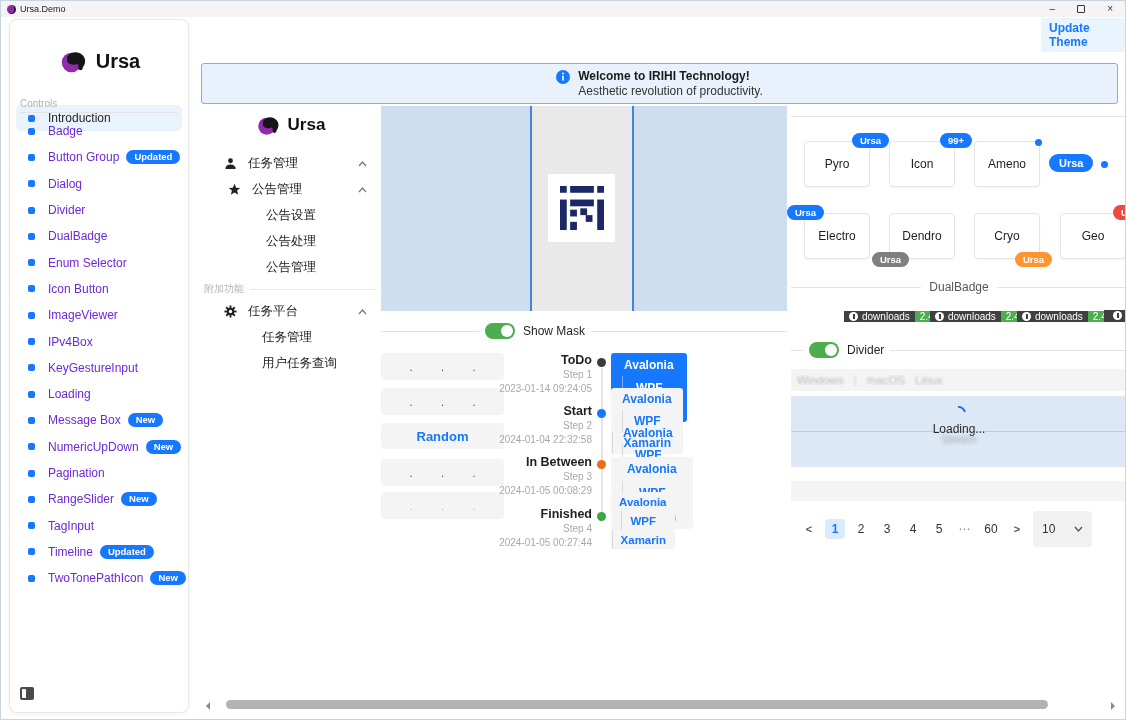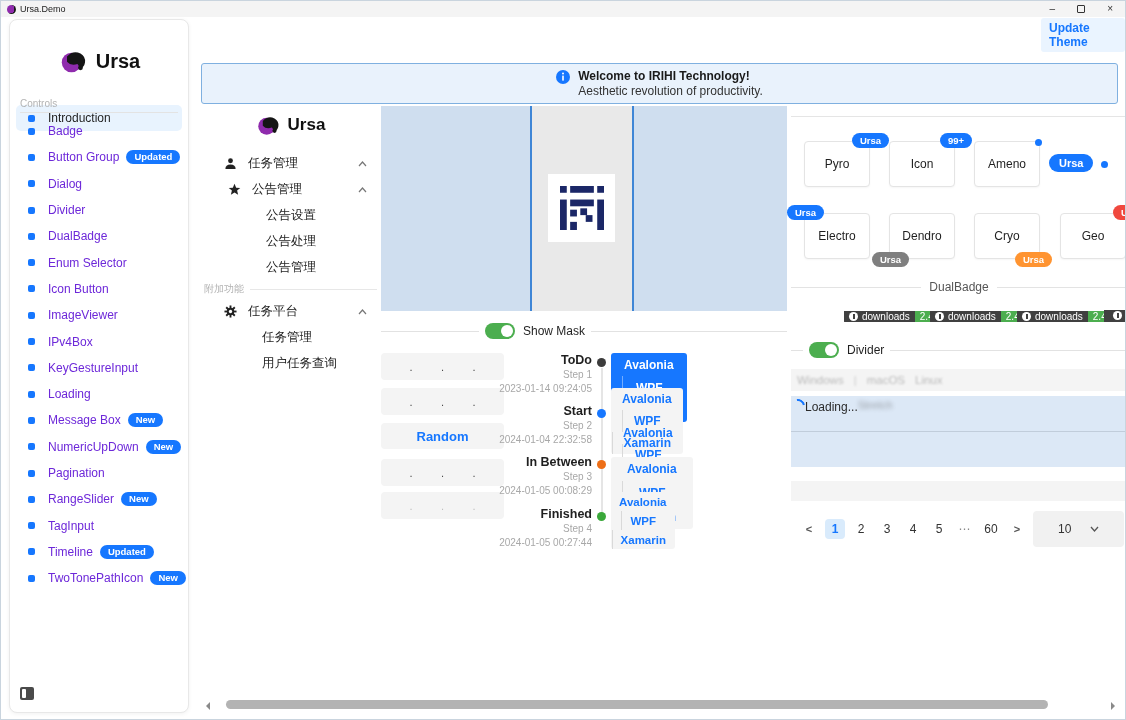--- a/index.html
+++ b/index.html
@@ -147,35 +147,35 @@
   .dualbadge.big { height:19px; }
   .dualbadge.big .db-l { font-size:11px; padding:0 9px; gap:6px; }
   .divider-row { position:absolute; left:0; right:0; top:236px; height:16px; display:flex; align-items:center; }
   .divider-row .hl-s { width:12px; } .divider-row .hl-e { flex:1; }
   .os-bar { position:absolute; left:0; right:0; top:263px; height:22px; background:#f4f4f4;
             display:flex; align-items:center; gap:10px; padding-left:6px; }
   .os-bar span { font-size:11.5px; color:#8a8a8a; filter:blur(1px); opacity:.55; }
   .os-bar .sep { color:#aaa; }
   .load-box { position:absolute; left:0; right:0; top:290px; height:71px; background:#dce8f6; }
   .load-box .mid-line { position:absolute; left:0; right:0; top:35px; height:1px; background:rgba(110,125,140,.25); }
-  .load-center { position:absolute; left:0; right:0; top:2px; display:flex; flex-direction:row;
+  .load-center { position:absolute; left:0; right:0; top:10px; display:flex; flex-direction:column;
                  align-items:center; }
   .spinner { width:14px; height:14px; border-radius:50%; border:2px solid transparent;
              border-top-color:#1677ff; transform:rotate(35deg); }
   .load-text { font-size:12px; color:#2b2b2b; margin-top:2px; }
   .load-ghost { font-size:11px; color:#444; filter:blur(2px); opacity:.45; margin-top:-3px; }
   .gray-bar2 { position:absolute; left:0; right:0; top:375px; height:20px; background:#f4f4f4; }
   .pagination { position:absolute; left:8px; top:412px; height:22px; display:flex; align-items:center; gap:6px; }
   .pg { min-width:20px; height:20px; display:flex; align-items:center; justify-content:center;
         font-size:12px; color:#333; cursor:pointer; border-radius:4px; }
   .pg.nav { color:#555; font-weight:bold; font-size:11px; }
   .pg.active { background:#d9ebfc; color:#1677ff; font-weight:bold; }
   .pg.dots { color:#888; letter-spacing:1px; cursor:default; }
   .pg-size { height:36px; background:#f1f1f1; border-radius:4px; display:flex; align-items:center;
-        gap:19px; padding:0 25px; font-size:12px; color:#333; cursor:pointer; }
+        gap:19px; padding:0 9px; font-size:12px; color:#333; cursor:pointer; }
 
   
   .hscroll { position:absolute; left:200px; right:0; top:698px; height:14px; }
   .hs-arrow { position:absolute; top:3px; width:0; height:0; border:4px solid transparent; cursor:pointer; }
   .hs-left { left:5px; border-right-color:#8a8a8a; border-left:none; }
   .hs-right { right:10px; border-left-color:#8a8a8a; border-right:none; }
   .hs-thumb { position:absolute; left:25px; width:822px; top:1px; height:9px; background:#b3b3b3;
               border-radius:5px; cursor:grab; }
 </style>
 </head>

